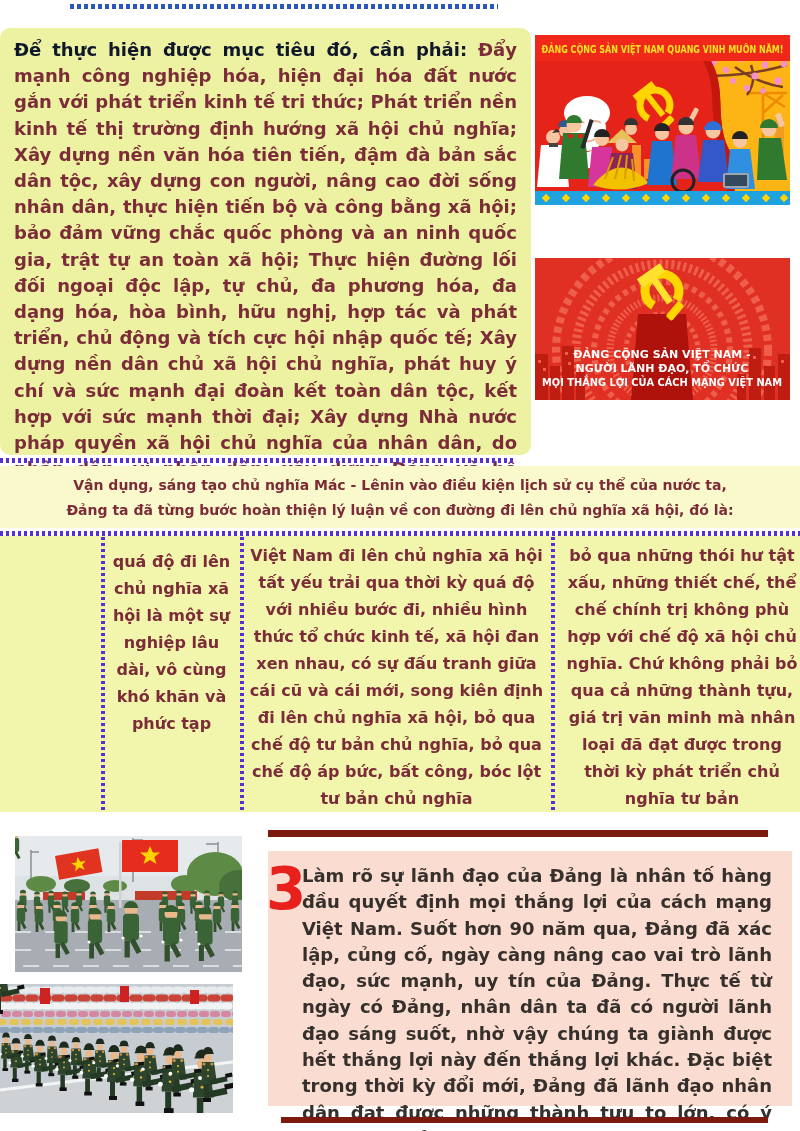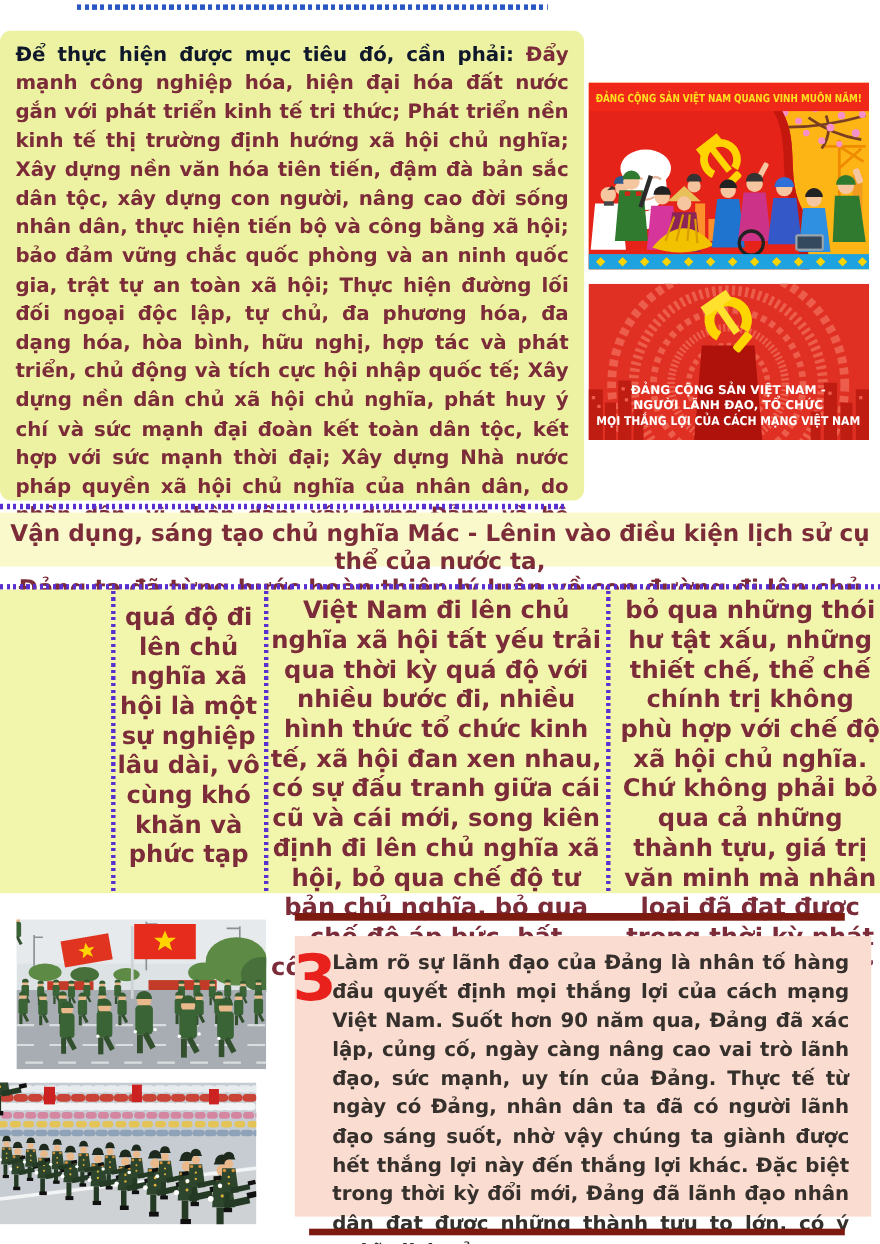--- a/index.html
+++ b/index.html
@@ -12,25 +12,25 @@
   .dotted-h{height:5px;}
   .dotted-blue{background:repeating-linear-gradient(90deg,#2b57c4 0 4px,transparent 4px 7px);}
   .dotted-purple{background:repeating-linear-gradient(90deg,#5a2fd0 0 3px,transparent 3px 6px);}
   .dotted-v{width:4px;background:repeating-linear-gradient(180deg,#5a2fd0 0 3px,transparent 3px 6px);}
   
   .goals-box{left:0;top:28px;width:531px;height:427px;background:#edf2a2;border-radius:10px;padding:9px 14px;}
   .goals-box p{margin:0;font-size:18px;line-height:26.2px;text-align:justify;}
   .goals-heading{color:#0f172a;margin-top:12px;}
   .goals-body{color:#7b2c38;}
   
-  .band{left:0;top:466px;width:800px;height:49px;background:#f9f9cb;color:#7b2c38;
-        text-align:center;font-size:21px;line-height:25px;padding-top:7px;}
+  .band{left:0;top:466px;width:800px;height:62px;background:#f9f9cb;color:#7b2c38;
+        text-align:center;font-size:14px;line-height:25px;padding-top:7px;}
   
   .cols{left:0;top:536px;width:800px;height:276px;background:#f2f5ac;}
-  .col{position:absolute;top:0;height:276px;color:#7b2c38;font-size:22px;line-height:27px;text-align:center;box-sizing:border-box;}
+  .col{position:absolute;top:0;height:276px;color:#7b2c38;font-size:16px;line-height:27px;text-align:center;box-sizing:border-box;}
   .col1{left:2px;width:97px;padding-top:34px;}
   .col2{left:106px;width:131px;padding-top:12px;}
   .col3{left:245px;width:303px;padding-top:6px;}
   .col4{left:562px;width:240px;padding-top:6px;}
   .vline{position:absolute;top:1px;height:274px;}
   
   .bar{background:#7d1a10;}
   .card{left:268px;top:851px;width:524px;height:255px;background:#fbdcd1;display:flex;gap:6px;
         padding:12px 20px 10px 4px;}
   .card-num{flex:none;width:30px;margin-left:-6px;font-size:58px;line-height:52px;color:#e8211d;}
@@ -41,21 +41,21 @@
 <body>
 
 <div class="page">
 
   <div class="abs dotted-h dotted-blue" style="left:70px;top:4px;width:428px;"></div>
 
   <div class="abs goals-box">
     <p><span class="goals-heading">Để thực hiện được mục tiêu đó, cần phải:</span><span class="goals-body"> Đẩy mạnh công nghiệp hóa, hiện đại hóa đất nước gắn với phát triển kinh tế tri thức; Phát triển nền kinh tế thị trường định hướng xã hội chủ nghĩa; Xây dựng nền văn hóa tiên tiến, đậm đà bản sắc dân tộc, xây dựng con người, nâng cao đời sống nhân dân, thực hiện tiến bộ và công bằng xã hội; bảo đảm vững chắc quốc phòng và an ninh quốc gia, trật tự an toàn xã hội; Thực hiện đường lối đối ngoại độc lập, tự chủ, đa phương hóa, đa dạng hóa, hòa bình, hữu nghị, hợp tác và phát triển, chủ động và tích cực hội nhập quốc tế; Xây dựng nền dân chủ xã hội chủ nghĩa, phát huy ý chí và sức mạnh đại đoàn kết toàn dân tộc, kết hợp với sức mạnh thời đại; Xây dựng Nhà nước pháp quyền xã hội chủ nghĩa của nhân dân, do nhân dân, vì nhân dân; xây dựng Đảng và hệ thống chính trị trong sạch, vững mạnh toàn diện</span></p>
   </div>
 
-  <div class="abs" style="left:535px;top:35px;width:255px;height:170px;margin-top:40px;">
+  <div class="abs" style="left:535px;top:35px;width:255px;height:170px;">
     <svg viewBox="0 0 255 170" width="255" height="170">
       <rect width="255" height="170" fill="#fdb515"></rect>
       <g stroke="#ef8b00" stroke-width="2.5" fill="none">
         <path d="M228 125 V52 M214 58 H252 M228 58 l22 14 M228 78 l20 -18"></path>
         <rect x="240" y="84" width="9" height="38" fill="#f29c1f" stroke="none"></rect>
       </g>
       <g>
         <path d="M150 38 q45 8 102 -8 M200 32 q22 16 48 20 M216 30 q6 16 -4 30" stroke="#7a3f23" stroke-width="2.5" fill="none"></path>
         <g fill="#f591c8">
           <circle cx="165" cy="33" r="3.4"></circle>

